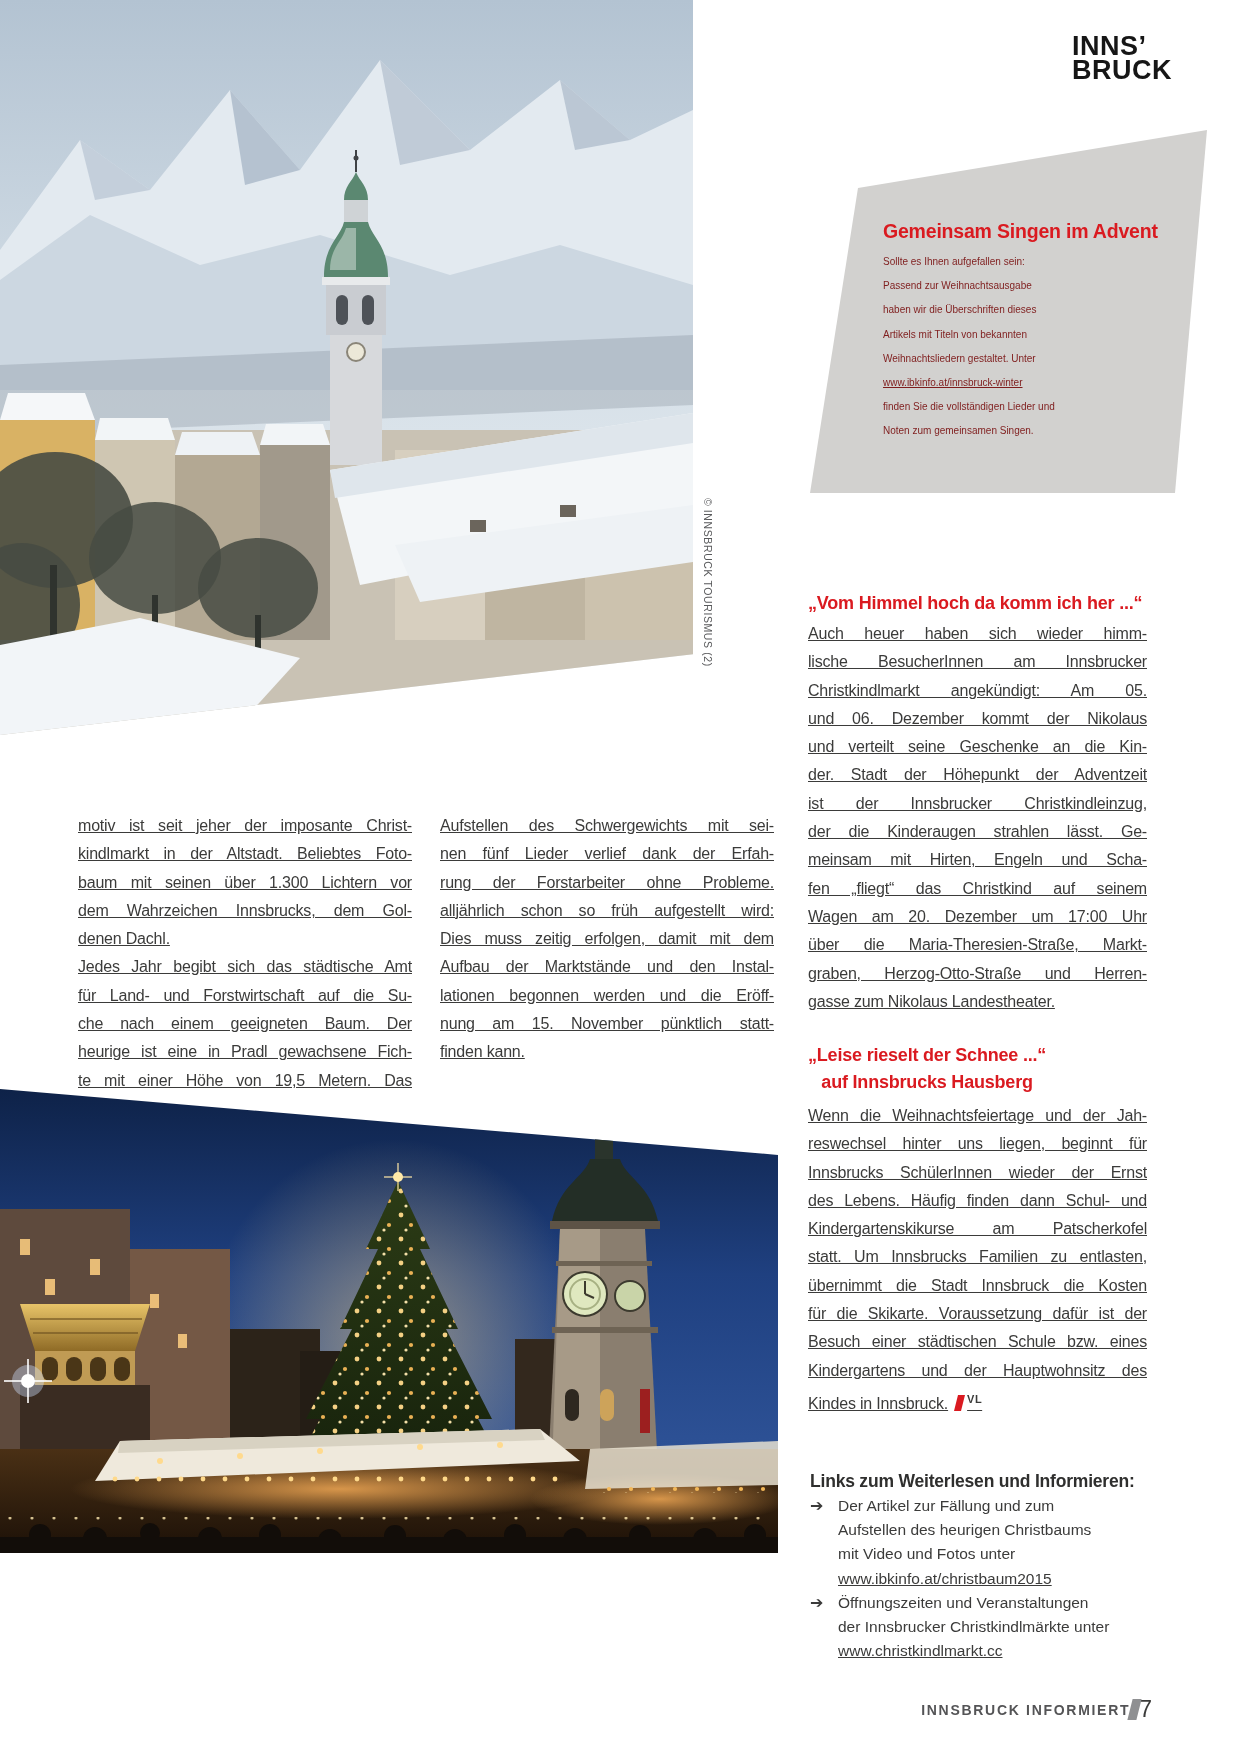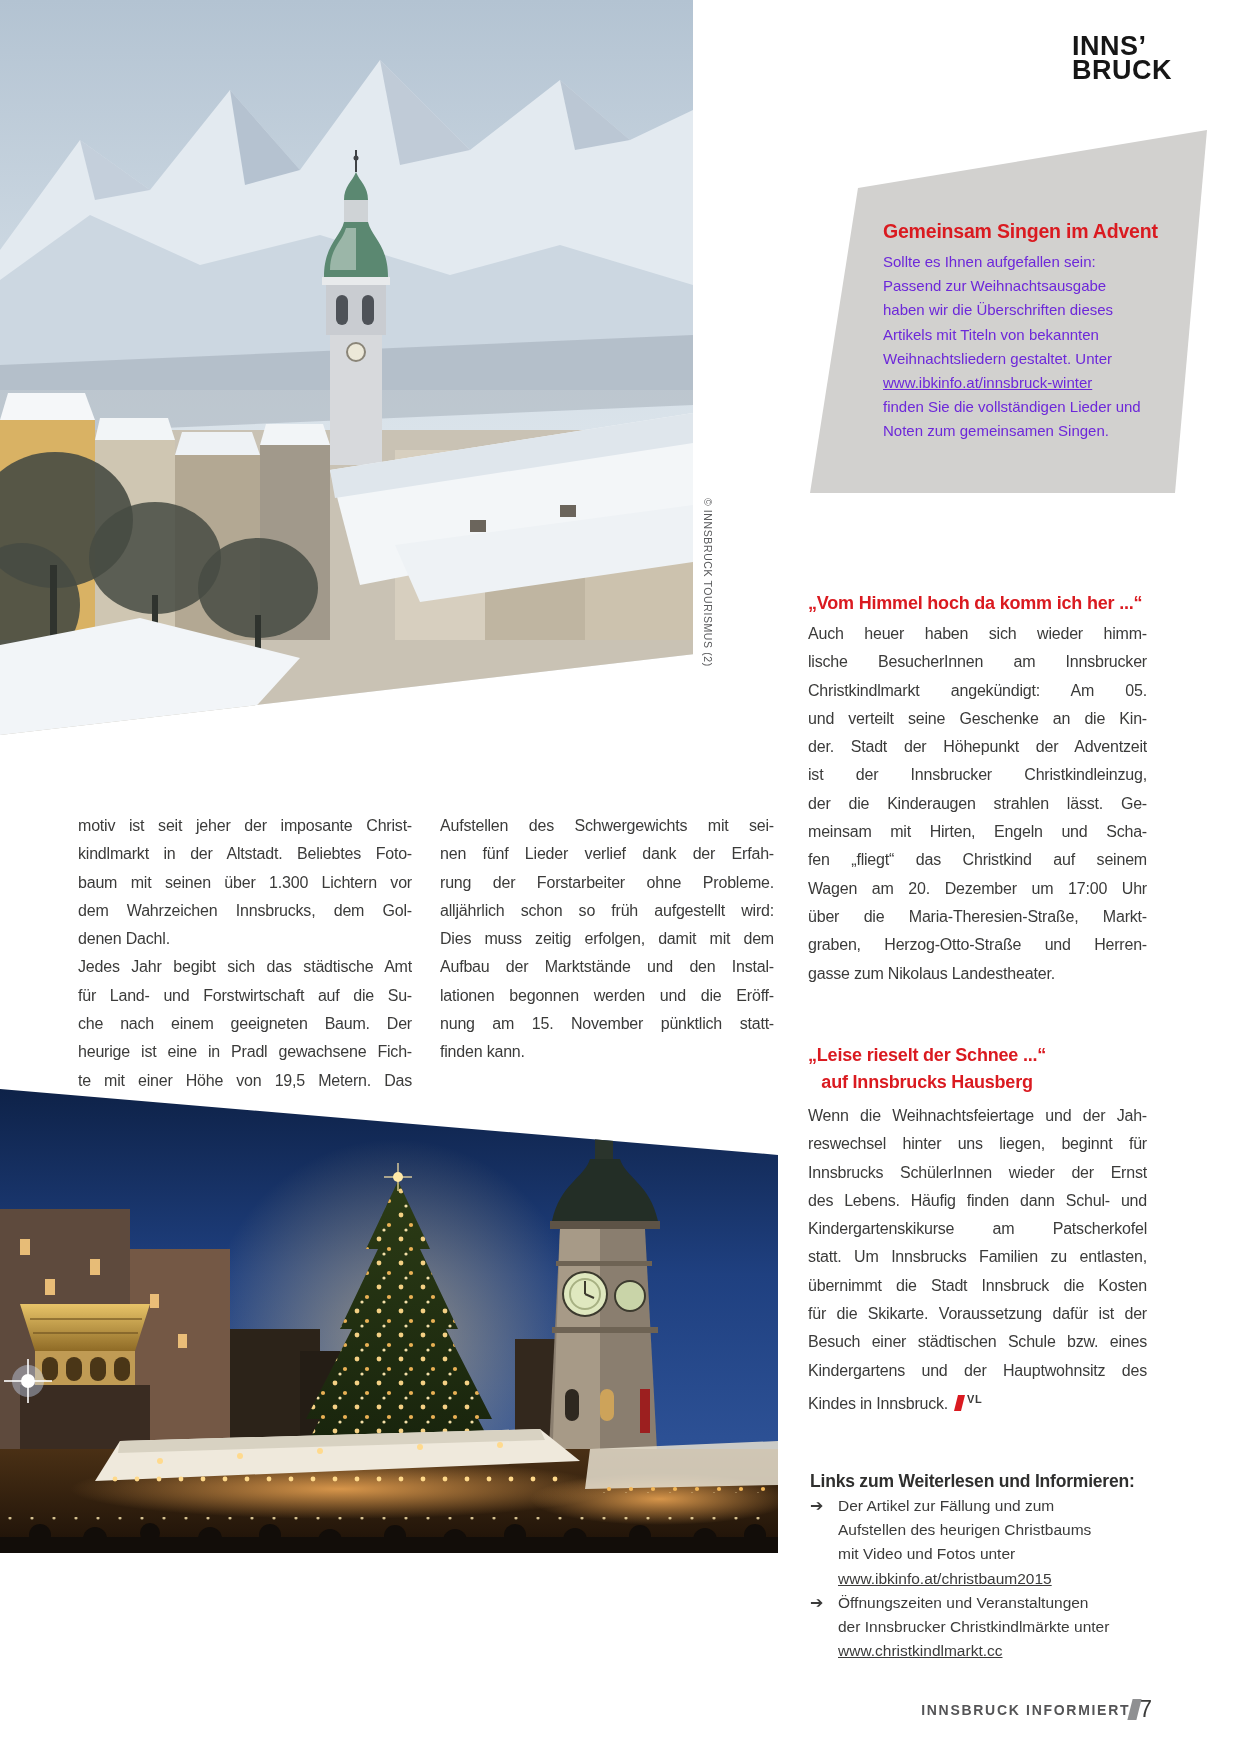--- a/index.html
+++ b/index.html
@@ -21,26 +21,26 @@
      transform-origin:0 0;font-size:10.5px;letter-spacing:.6px;color:#58595b;
      white-space:nowrap;}
 
   
   .infobox{position:absolute;left:810px;top:128px;width:400px;height:366px;
      background:var(--boxgray);
      clip-path:polygon(48px 60px,397px 2px,365px 365px,0px 365px);}
   .infobox-inner{position:absolute;left:73px;top:92px;width:310px;}
   .infobox-inner .title{font-size:19.5px;font-weight:bold;color:var(--red);
      margin-bottom:7px;letter-spacing:-.2px;}
-  .infobox-inner .ln{font-size:15px;line-height:24.2px;height:24.2px;
-     color:#6d28d9;}
+  .infobox-inner .ln{font-size:10px;line-height:24.2px;height:24.2px;
+     color:#7f1d1d;}
 
   
   .col{position:absolute;font-size:16px;line-height:28.3px;
-       letter-spacing:-.2px;color:#3b3b3a;text-align:justify;}
+       letter-spacing:-.2px;color:#3b3b3a;text-align:justify;text-decoration:underline;}
   .ln{height:28.3px;overflow:hidden;}
   .just{text-align-last:justify;}
   .und{text-decoration:underline;}
   #col1{left:78px;top:812px;width:334px;}
   #col2{left:440px;top:812px;width:334px;}
   #right-col-a1{left:808px;top:620px;width:339px;}
   #right-col-a2{left:808px;top:1102px;width:339px;}
   .red-head{position:absolute;font-size:18px;font-weight:bold;color:var(--red);
      letter-spacing:-.2px;line-height:27px;white-space:nowrap;text-align:center;}
 
@@ -170,20 +170,21 @@
     <div class="ln just">lationen begonnen werden und die Eröff-</div>
     <div class="ln just">nung am 15. November pünktlich statt-</div>
     <div class="ln">finden kann.</div>
   </div>
 
 <div class="red-head" style="left:808px;top:590px;">„Vom Himmel hoch da komm ich her ...“</div>
 <div class="col" id="right-col-a1">
     <div class="ln just">Auch heuer haben sich wieder himm-</div>
     <div class="ln just">lische BesucherInnen am Innsbrucker</div>
     <div class="ln just">Christkindlmarkt angekündigt: Am 05.</div>
+    <div class="ln just">und 06. Dezember kommt der Nikolaus</div>
     <div class="ln just">und verteilt seine Geschenke an die Kin-</div>
     <div class="ln just">der. Stadt der Höhepunkt der Adventzeit</div>
     <div class="ln just">ist der Innsbrucker Christkindleinzug,</div>
     <div class="ln just">der die Kinderaugen strahlen lässt. Ge-</div>
     <div class="ln just">meinsam mit Hirten, Engeln und Scha-</div>
     <div class="ln just">fen „fliegt“ das Christkind auf seinem</div>
     <div class="ln just">Wagen am 20. Dezember um 17:00 Uhr</div>
     <div class="ln just">über die Maria-Theresien-Straße, Markt-</div>
     <div class="ln just">graben, Herzog-Otto-Straße und Herren-</div>
     <div class="ln">gasse zum Nikolaus Landestheater.</div>

